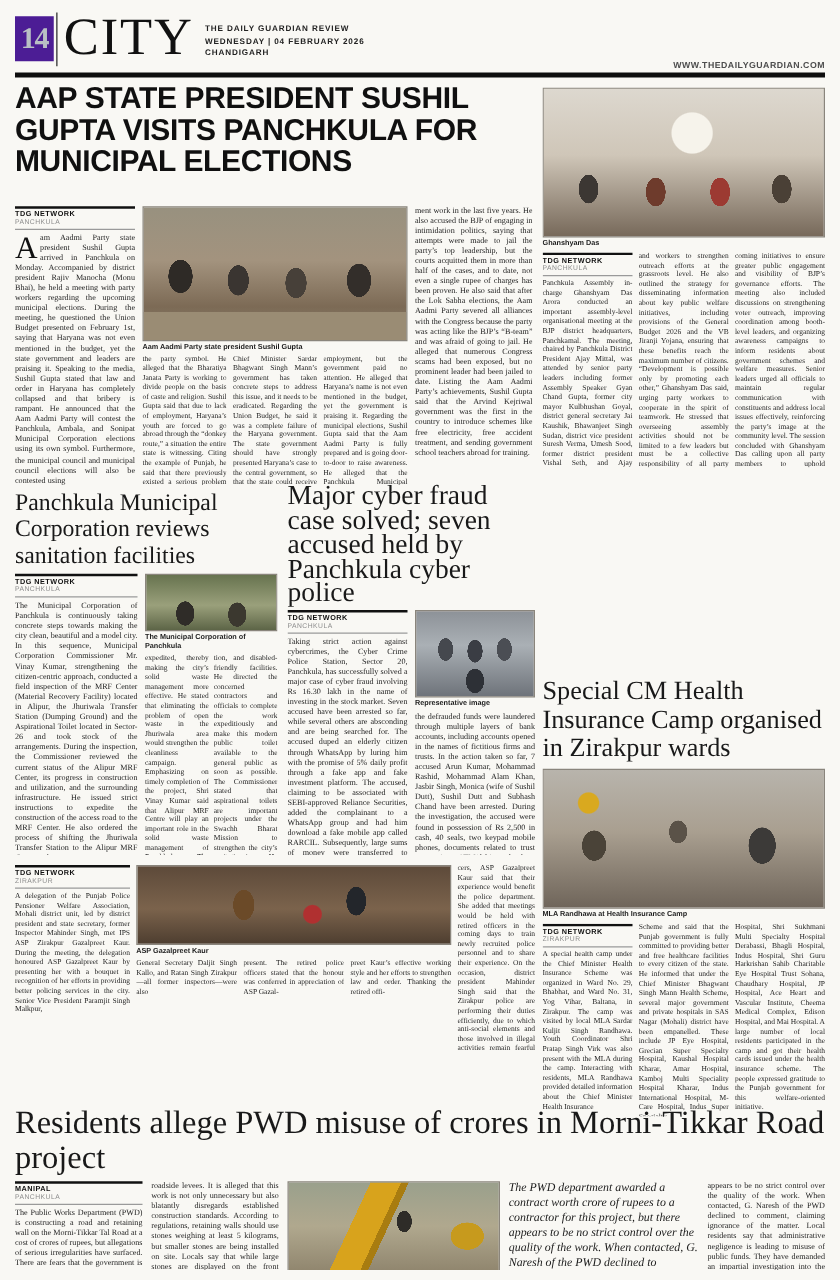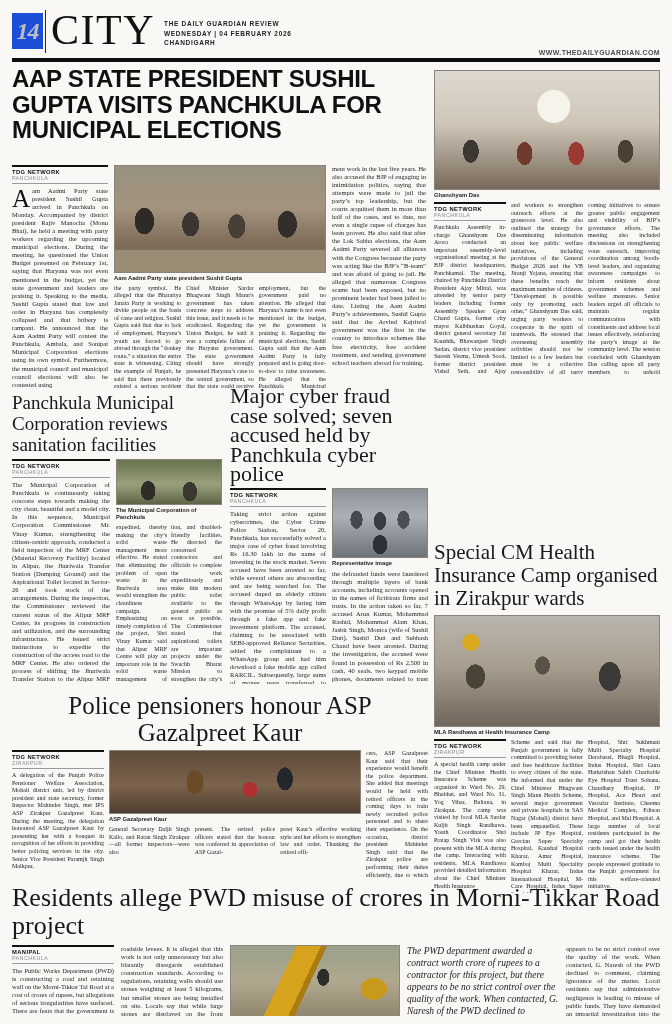--- a/index.html
+++ b/index.html
@@ -1,21 +1,21 @@
 <!DOCTYPE html>
 <html><head>
 <meta charset="utf-8">
 <style>
   * { margin:0; padding:0; box-sizing:border-box; }
   html,body { width:672px; height:1024px; }
   body { background:#f9f8f4; font-family:"Liberation Serif","DejaVu Serif",serif; color:#161616; position:relative; overflow:hidden; }
 
   
   .masthead { position:absolute; left:12px; top:9px; right:12px; height:47px; }
-  .pagenum-box { position:absolute; left:0; top:4px; width:31px; height:36px; background:#1d4ed8; display:flex; align-items:center; justify-content:center;font-style:italic; }
+  .pagenum-box { position:absolute; left:0; top:4px; width:31px; height:36px; background:#4c1d95; display:flex; align-items:center; justify-content:center; }
   .pagenum { font-size:24px; font-weight:bold; color:#b9c0c4; letter-spacing:-1px; }
   .mast-divider { position:absolute; left:33px; top:1px; width:1px; height:43px; background:#2a2a2a; }
   .section-title { position:absolute; left:39px; top:1px; font-size:42px; line-height:40px; letter-spacing:1.5px; color:#111; }
   .pub-block { position:absolute; left:152px; top:10px; font-family:"Liberation Sans",sans-serif; font-weight:bold; font-size:6.5px; letter-spacing:0.7px; color:#222; line-height:9.5px; }
   .website { position:absolute; right:0; bottom:0; font-family:"Liberation Sans",sans-serif; font-weight:bold; font-size:7px; letter-spacing:0.4px; color:#4d4d4d; }
   .top-rule { position:absolute; left:12px; right:12px; top:58px; height:3.5px; background:#0e0e0e; }
 
   
   .article { position:absolute; overflow:hidden; }
   .hl-sans { font-family:"Liberation Sans","DejaVu Sans",sans-serif; font-weight:bold; color:#101010; letter-spacing:-0.3px; }
@@ -237,21 +237,20 @@
           <span class="loc">ZIRAKPUR</span>
         </div>
         <div class="bt bt-sm">A special health camp under the Chief Minister Health Insurance Scheme was organized in Ward No. 29, Bhabhat, and Ward No. 31, Yog Vihar, Baltana, in Zirakpur. The camp was visited by local MLA Sardar Kuljit Singh Randhawa. Youth Coordinator Shri Pratap Singh Virk was also present with the MLA during the camp. Interacting with residents, MLA Randhawa provided detailed information about the Chief Minister Health Insurance</div>
       </div>
       <div class="bt bt-sm">Scheme and said that the Punjab government is fully committed to providing better and free healthcare facilities to every citizen of the state. He informed that under the Chief Minister Bhagwant Singh Mann Health Scheme, several major government and private hospitals in SAS Nagar (Mohali) district have been empanelled. These include JP Eye Hospital, Grecian Super Specialty Hospital, Kaushal Hospital Kharar, Amar Hospital, Kamboj Multi Speciality Hospital Kharar, Indus International Hospital, M-Care Hospital, Indus Super Specialty</div>
       <div class="bt bt-sm">Hospital, Shri Sukhmani Multi Specialty Hospital Derabassi, Bhagli Hospital, Indus Hospital, Shri Guru Harkrishan Sahib Charitable Eye Hospital Trust Sohana, Chaudhary Hospital, JP Hospital, Ace Heart and Vascular Institute, Cheema Medical Complex, Edison Hospital, and Mai Hospital. A large number of local residents participated in the camp and got their health cards issued under the health insurance scheme. The people expressed gratitude to the Punjab government for this welfare-oriented initiative.</div>
     </div>
   </div>
 
   <div class="article art-pol">
-    <div class="hl hl-serif">Police pensioners honour ASP Gazalpreet Kaur</div>
     <div class="body flexrow">
       <div class="pol-c1">
         <div class="byline">
           <span class="net">TDG NETWORK</span>
           <span class="loc">ZIRAKPUR</span>
         </div>
         <div class="bt bt-sm">A delegation of the Punjab Police Pensioner Welfare Association, Mohali district unit, led by district president and state secretary, former Inspector Mahinder Singh, met IPS ASP Zirakpur Gazalpreet Kaur. During the meeting, the delegation honoured ASP Gazalpreet Kaur by presenting her with a bouquet in recognition of her efforts in providing better policing services in the city. Senior Vice President Paramjit Singh Malkpur,</div>
       </div>
       <div class="pol-mid">
         <div class="photo ph-police" style="height:64px"></div>

